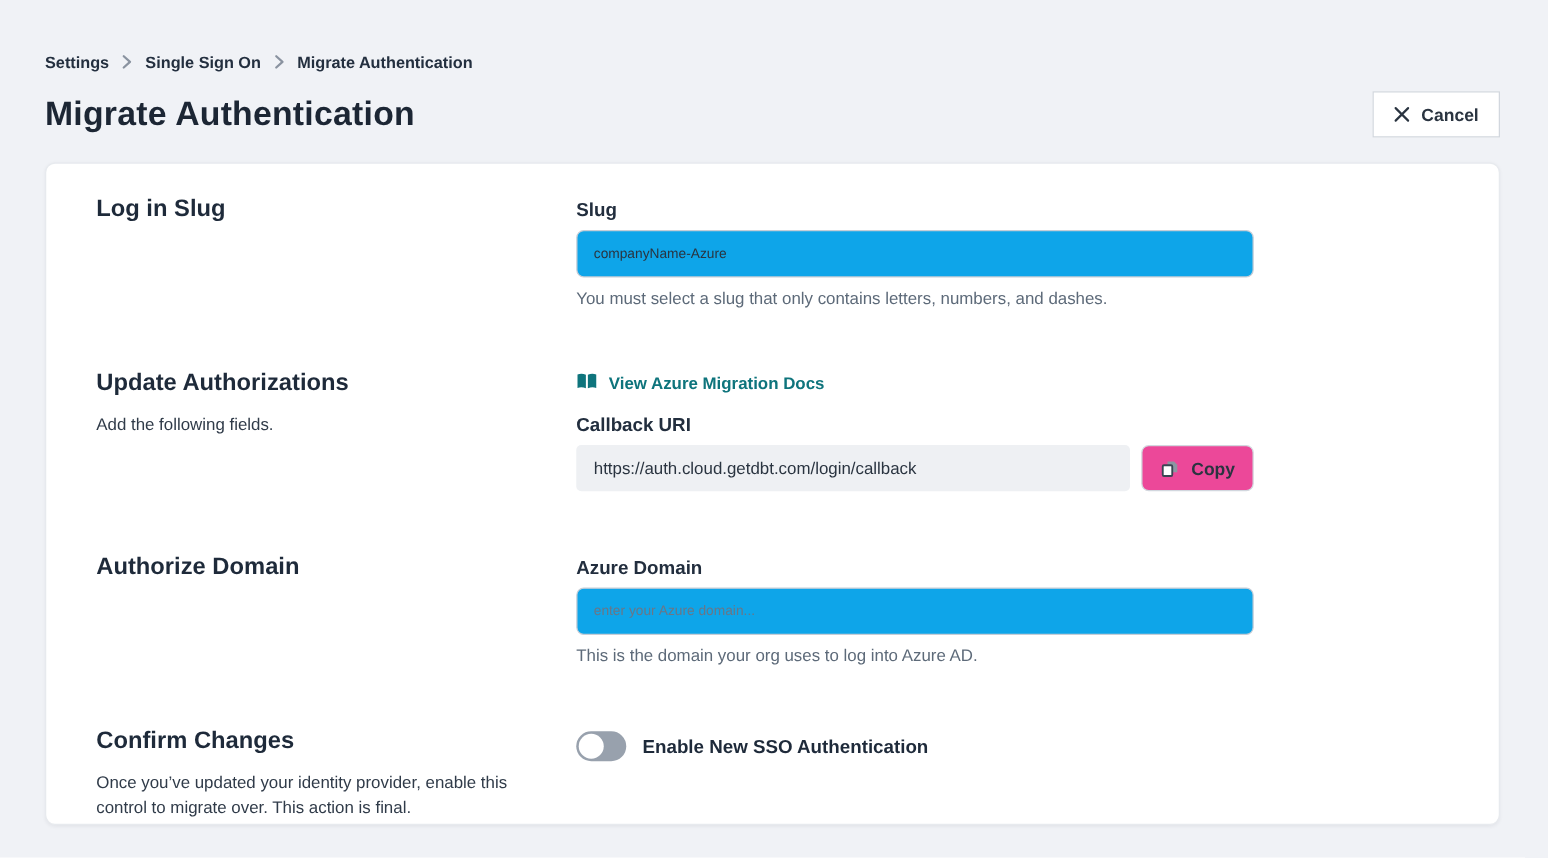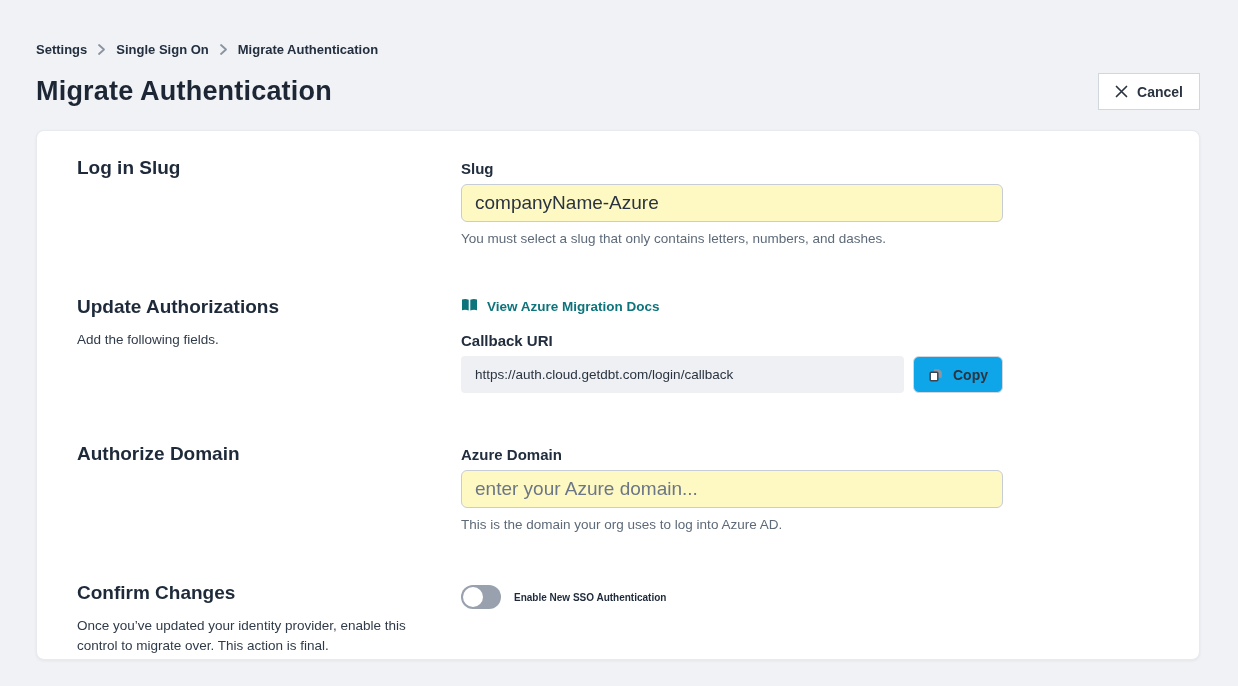--- a/index.html
+++ b/index.html
@@ -42,54 +42,54 @@
   .section { display: flex; margin-bottom: 50px; }
   .section:last-child { margin-bottom: 0; }
   .section-left { width: 384px; flex: 0 0 384px; padding-right: 44px; }
   .section-right { width: 542px; flex: 0 0 542px; }
   .section-heading { font-size: 19px; font-weight: 700; color: #1e2a3a; }
   .section-desc { font-size: 13.5px; color: #303b49; margin-top: 12px; line-height: 1.5; }
   .field-label { font-size: 15px; font-weight: 700; color: #222e3e; margin-bottom: 7px; margin-top: 3px; }
   .text-input {
     width: 100%; height: 38px;
     border: 1px solid #c6cdd6; border-radius: 6px;
-    padding: 10px 13px; font-size: 19px; color: #2a3440;
+    padding: 10px 13px; font-size: 11px; color: #2a3440;
     font-family: "Liberation Sans", sans-serif;
-    background: #fef9c3; outline: none;
+    background: #0ea5e9; outline: none;
   }
   .text-input::placeholder { color: #6b7686; opacity: 1; }
   .helper-text { font-size: 13.5px; color: #5d6a79; margin-top: 9px; }
 
   .docs-link {
     display: inline-flex; align-items: center; gap: 9px;
     color: #0e747c; font-size: 13.5px; font-weight: 700;
     cursor: pointer; margin-bottom: 14px; margin-top: 2px;
   }
   .uri-row { display: flex; gap: 9px; align-items: stretch; }
   .uri-box {
     flex: 1; background: #eef0f3; border-radius: 4px;
     display: flex; align-items: center; padding: 9px 14px;
     font-size: 13.5px; color: #2a3440; height: 37px;
     white-space: nowrap; overflow: hidden;
   }
   .btn-copy {
-    background: #0ea5e9; border: 1px solid #d2d7de; color: #2a3440;
+    background: #ec4899; border: 1px solid #d2d7de; color: #2a3440;
     height: 37px; border-radius: 6px; padding: 4px 14px;
   }
 
   .toggle-row { display: flex; align-items: center; gap: 13px; margin-top: 3px; }
   .toggle {
     width: 40px; height: 24px; border-radius: 12px;
     background: #98a1ad; position: relative; cursor: pointer; flex: 0 0 40px;
   }
   .toggle-knob {
     position: absolute; left: 2px; top: 2px;
     width: 20px; height: 20px; border-radius: 50%; background: #ffffff;
   }
-  .toggle-label { font-size: 10px; font-weight: 700; color: #1e2a3a; }
+  .toggle-label { font-size: 15px; font-weight: 700; color: #1e2a3a; }
 </style>
 </head>
 <body>
 
 <div class="page-header">
   <div class="breadcrumb">
     <span class="crumb">Settings</span>
     <span class="crumb-sep">
       <svg width="9" height="13" viewBox="0 0 9 13">
           <path d="M2 2 L7 6.5 L2 11" fill="none" stroke="#8a93a0" stroke-width="1.8" stroke-linecap="round" stroke-linejoin="round"></path>

